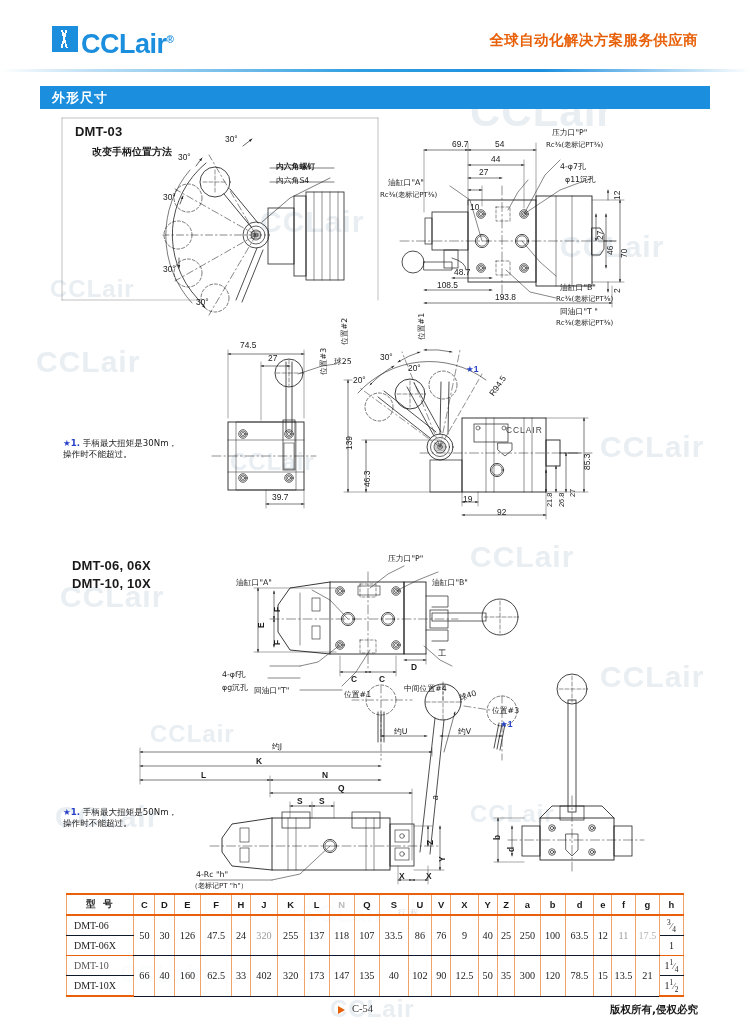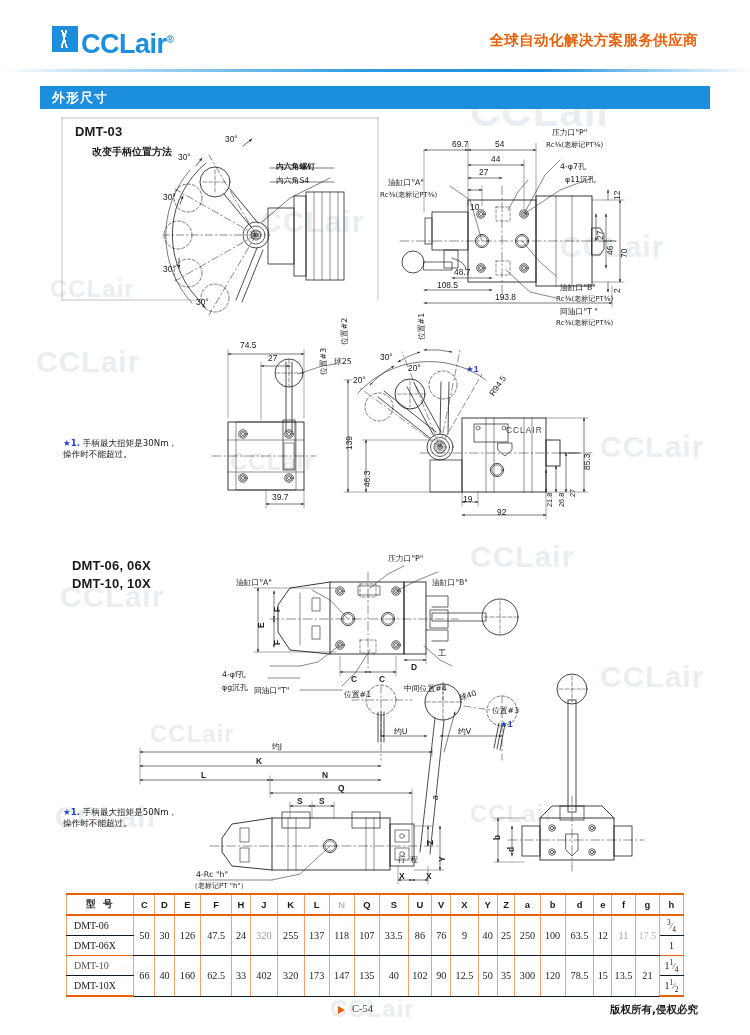--- a/index.html
+++ b/index.html
@@ -779,21 +779,21 @@
   <div class="txt dim" style="left:256px;top:756px;font-weight:bold;">K</div>
   <div class="txt dim" style="left:201px;top:770px;font-weight:bold;">L</div>
   <div class="txt dim" style="left:322px;top:770px;font-weight:bold;">N</div>
   <div class="txt dim" style="left:338px;top:783px;font-weight:bold;">Q</div>
   <div class="txt dim" style="left:297px;top:796px;font-weight:bold;">S</div>
   <div class="txt dim" style="left:319px;top:796px;font-weight:bold;">S</div>
   <div class="txt dim rot90" style="left:425px;top:845px;font-weight:bold;">Z</div>
   <div class="txt dim rot90" style="left:437px;top:862px;font-weight:bold;">Y</div>
   <div class="txt dim" style="left:399px;top:871px;font-weight:bold;">X</div>
   <div class="txt dim" style="left:426px;top:871px;font-weight:bold;">X</div>
-  <div class="txt b8 cn" style="left:398px;top:855px;letter-spacing:1px;">行 程</div>
+  <div class="txt b8 cn" style="left:398px;top:908px;letter-spacing:1px;">行 程</div>
   <div class="txt dim rot90" style="left:430px;top:800px;font-style:italic;">a</div>
 
   <div class="txt b8 cn" style="left:196px;top:870px;">4-Rc "h"</div>
   <div class="txt b7 cn" style="left:191px;top:882px;">（老标记PT "h"）</div>
 
   <div class="txt dim rot90" style="left:492px;top:840px;font-weight:bold;">b</div>
   <div class="txt dim rot90" style="left:506px;top:852px;font-weight:bold;">d</div>
 
   <div class="txt b9 cn" style="left:63px;top:807px;"><span class="star">★</span><span class="star">1.</span> <span>手柄最大扭矩是50Nm，
 操作时不能超过。</span></div>

